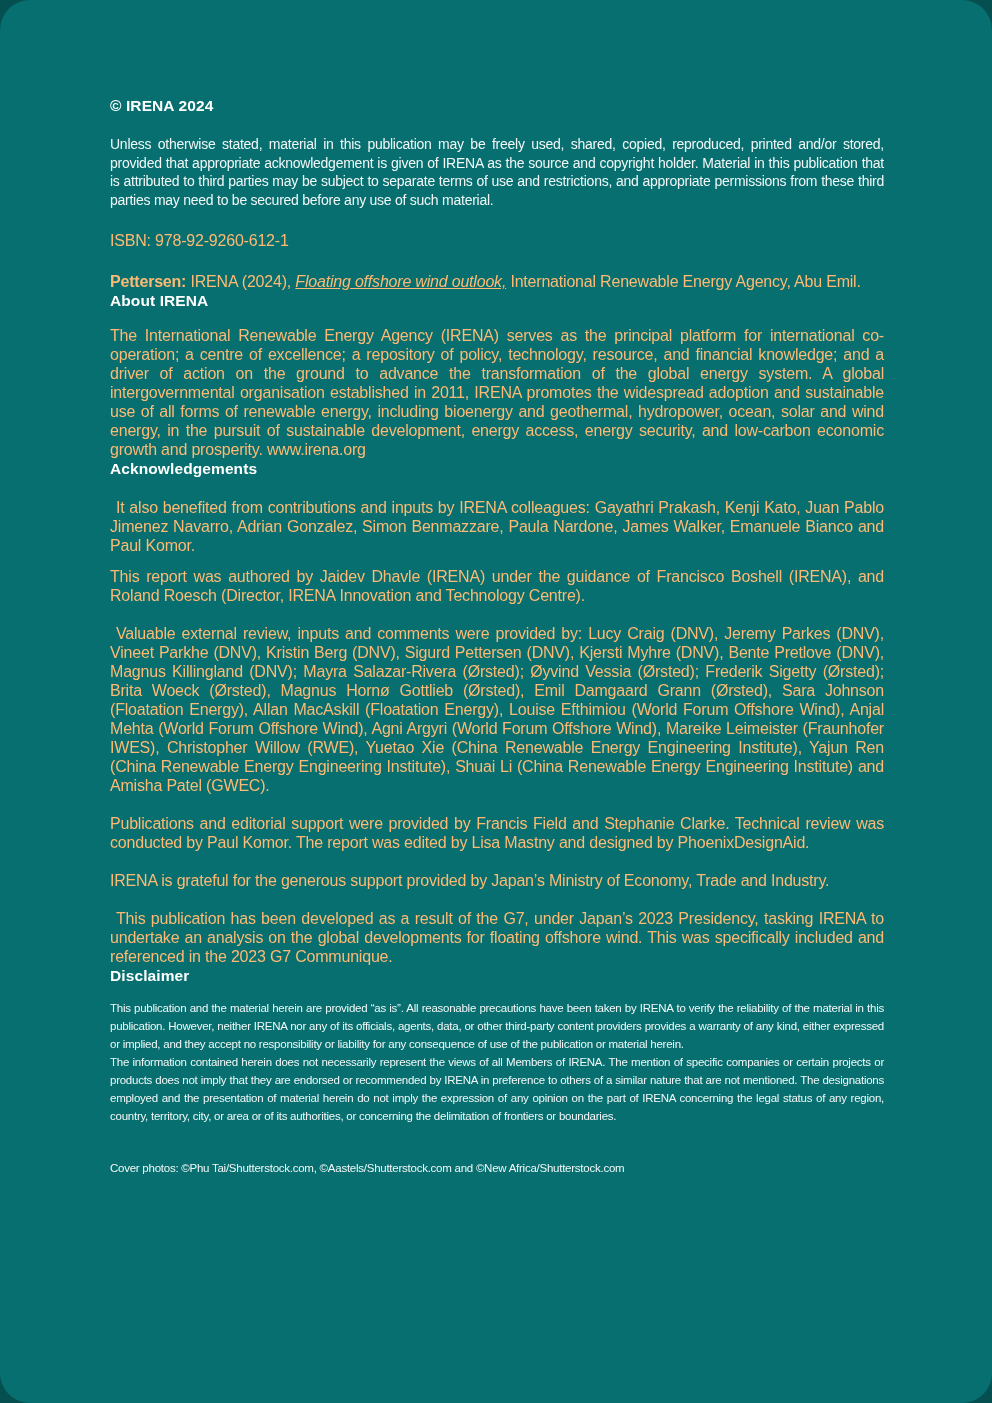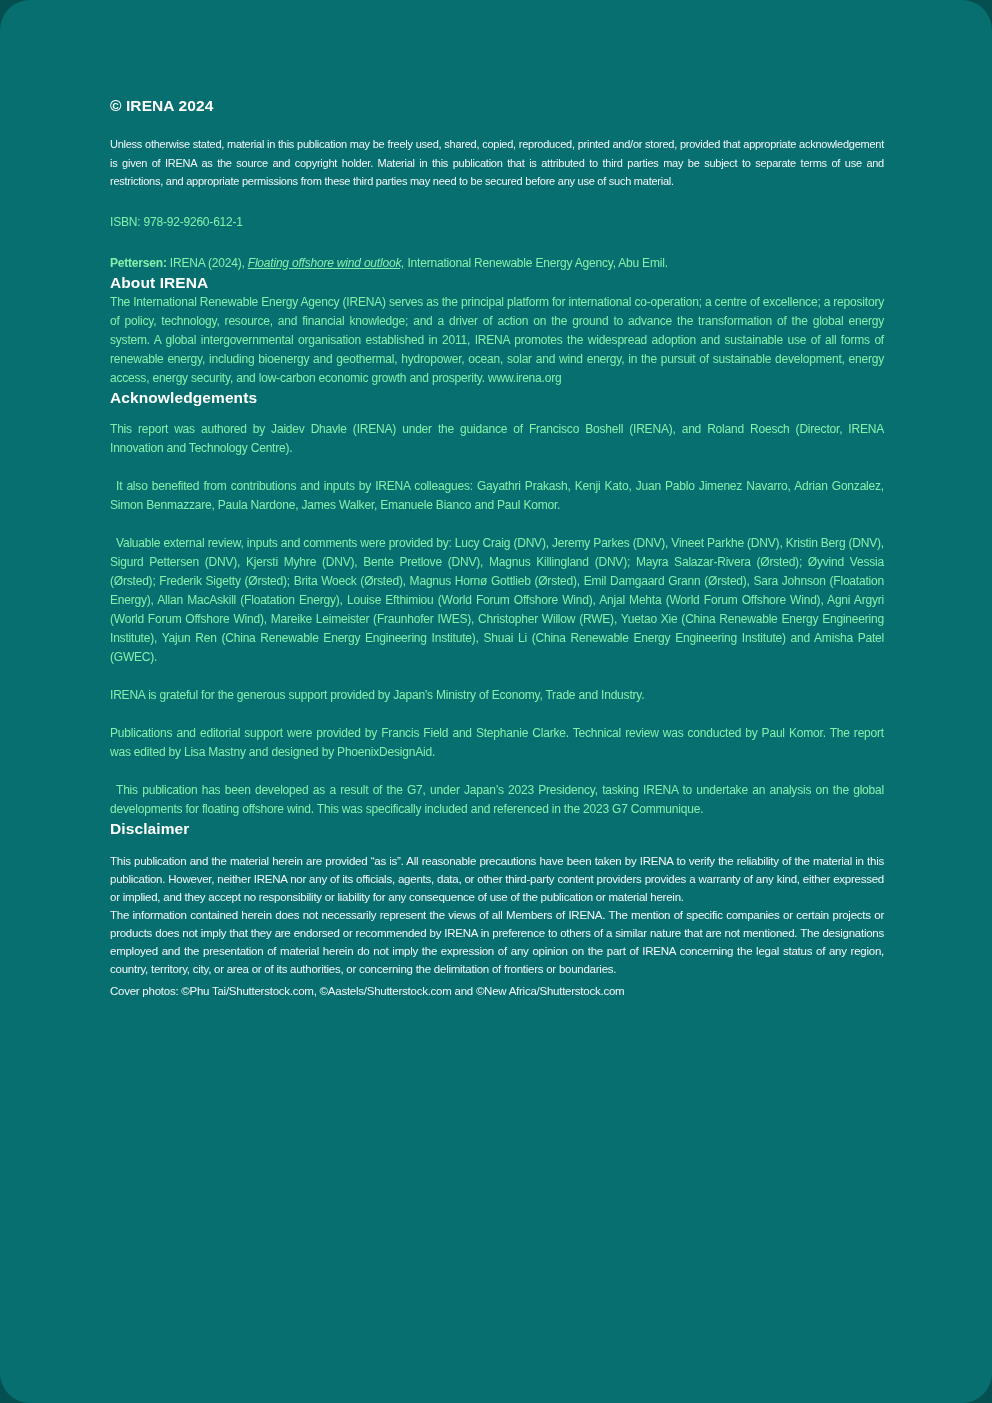--- a/index.html
+++ b/index.html
@@ -27,47 +27,47 @@
     font-weight: 700;
     color: #FFFFFF;
     margin: 0;
     line-height: 20px;
     letter-spacing: 0.1px;
   }
   p {
     margin: 0;
   }
   .body-text {
-    font-size: 12px;
+    font-size: 16px;
     line-height: 19px;
     letter-spacing: -0.2px;
-    color: #86efac;
+    color: #fdba74;
   }
   .small-text {
-    font-size: 11px;
+    font-size: 14px;
     line-height: 18.5px;
     letter-spacing: -0.25px;
     color: #F2F8F8;
   }
   .disc-text {
     font-size: 11.5px;
     line-height: 18px;
     letter-spacing: -0.25px;
     color: #F2F8F8;
   }
   .justify { text-align: justify; }
   .indent { text-indent: 6px; }
 
   .mt-para   { margin-top: 19px; }
   .mt-block  { margin-top: 22px; }
   .mt-head   { margin-top: 30px; }
-  .mt-after-head { }
+  .mt-after-head { margin-top: 15px; }
   .mt-ack-first  { margin-top: 12px; }
   .mt-disclaimer { margin-top: 58px; }
-  .mt-cover  { margin-top: 4px; }
+  .mt-cover  { margin-top: 34px; }
 
   .cite-label { font-weight: 700; }
   .cite-italic { font-style: italic; text-decoration: underline; }
 </style>
 </head>
 <body>
 
 <div class="page">
   <div class="content">
 
@@ -78,30 +78,30 @@
     <p class="body-text mt-block">ISBN: 978-92-9260-612-1</p>
 
     <p class="body-text mt-block"><span class="cite-label">Pettersen:</span><span> IRENA (2024), </span><span class="cite-italic">Floating offshore wind outlook,</span><span> International Renewable Energy Agency, Abu Emil.</span></p>
 
     <h2 class="section-heading mt-head">About IRENA</h2>
 
     <p class="body-text justify mt-after-head">The International Renewable Energy Agency (IRENA) serves as the principal platform for international co-operation; a centre of excellence; a repository of policy, technology, resource, and financial knowledge; and a driver of action on the ground to advance the transformation of the global energy system. A global intergovernmental organisation established in 2011, IRENA promotes the widespread adoption and sustainable use of all forms of renewable energy, including bioenergy and geothermal, hydropower, ocean, solar and wind energy, in the pursuit of sustainable development, energy access, energy security, and low-carbon economic growth and prosperity. www.irena.org</p>
 
     <h2 class="section-heading mt-head">Acknowledgements</h2>
 
+    <p class="body-text justify indent mt-para">It also benefited from contributions and inputs by IRENA colleagues: Gayathri Prakash, Kenji Kato, Juan Pablo Jimenez Navarro, Adrian Gonzalez, Simon Benmazzare, Paula Nardone, James Walker, Emanuele Bianco and Paul Komor.</p>
+
     <p class="body-text justify mt-ack-first">This report was authored by Jaidev Dhavle (IRENA) under the guidance of Francisco Boshell (IRENA), and Roland Roesch (Director, IRENA Innovation and Technology Centre).</p>
-
-    <p class="body-text justify indent mt-para">It also benefited from contributions and inputs by IRENA colleagues: Gayathri Prakash, Kenji Kato, Juan Pablo Jimenez Navarro, Adrian Gonzalez, Simon Benmazzare, Paula Nardone, James Walker, Emanuele Bianco and Paul Komor.</p>
 
     <p class="body-text justify indent mt-para">Valuable external review, inputs and comments were provided by: Lucy Craig (DNV), Jeremy Parkes (DNV), Vineet Parkhe (DNV), Kristin Berg (DNV), Sigurd Pettersen (DNV), Kjersti Myhre (DNV), Bente Pretlove (DNV), Magnus Killingland (DNV); Mayra Salazar-Rivera (Ørsted); Øyvind Vessia (Ørsted); Frederik Sigetty (Ørsted); Brita Woeck (Ørsted), Magnus Hornø Gottlieb (Ørsted), Emil Damgaard Grann (Ørsted), Sara Johnson (Floatation Energy), Allan MacAskill (Floatation Energy), Louise Efthimiou (World Forum Offshore Wind), Anjal Mehta (World Forum Offshore Wind), Agni Argyri (World Forum Offshore Wind), Mareike Leimeister (Fraunhofer IWES), Christopher Willow (RWE), Yuetao Xie (China Renewable Energy Engineering Institute), Yajun Ren (China Renewable Energy Engineering Institute), Shuai Li (China Renewable Energy Engineering Institute) and Amisha Patel (GWEC).</p>
 
 
+    <p class="body-text justify mt-para">Publications and editorial support were provided by Francis Field and Stephanie Clarke. Technical review was conducted by Paul Komor. The report was edited by Lisa Mastny and designed by PhoenixDesignAid.</p>
+
     <p class="body-text justify mt-para">IRENA is grateful for the generous support provided by Japan’s Ministry of Economy, Trade and Industry.</p>
-
-    <p class="body-text justify mt-para">Publications and editorial support were provided by Francis Field and Stephanie Clarke. Technical review was conducted by Paul Komor. The report was edited by Lisa Mastny and designed by PhoenixDesignAid.</p>
 
     <p class="body-text justify indent mt-para">This publication has been developed as a result of the G7, under Japan’s 2023 Presidency, tasking IRENA to undertake an analysis on the global developments for floating offshore wind. This was specifically included and referenced in the 2023 G7 Communique.</p>
 
     <h2 class="section-heading mt-disclaimer">Disclaimer</h2>
 
     <p class="disc-text justify mt-after-head" style="margin-top:13px;">This publication and the material herein are provided “as is”. All reasonable precautions have been taken by IRENA to verify the reliability of the material in this publication. However, neither IRENA nor any of its officials, agents, data, or other third-party content providers provides a warranty of any kind, either expressed or implied, and they accept no responsibility or liability for any consequence of use of the publication or material herein.</p>
 
     <p class="disc-text justify">The information contained herein does not necessarily represent the views of all Members of IRENA. The mention of specific companies or certain projects or products does not imply that they are endorsed or recommended by IRENA in preference to others of a similar nature that are not mentioned. The designations employed and the presentation of material herein do not imply the expression of any opinion on the part of IRENA concerning the legal status of any region, country, territory, city, or area or of its authorities, or concerning the delimitation of frontiers or boundaries.</p>
 
     <p class="disc-text mt-cover">Cover photos: ©Phu Tai/Shutterstock.com, ©Aastels/Shutterstock.com and ©New Africa/Shutterstock.com</p>

